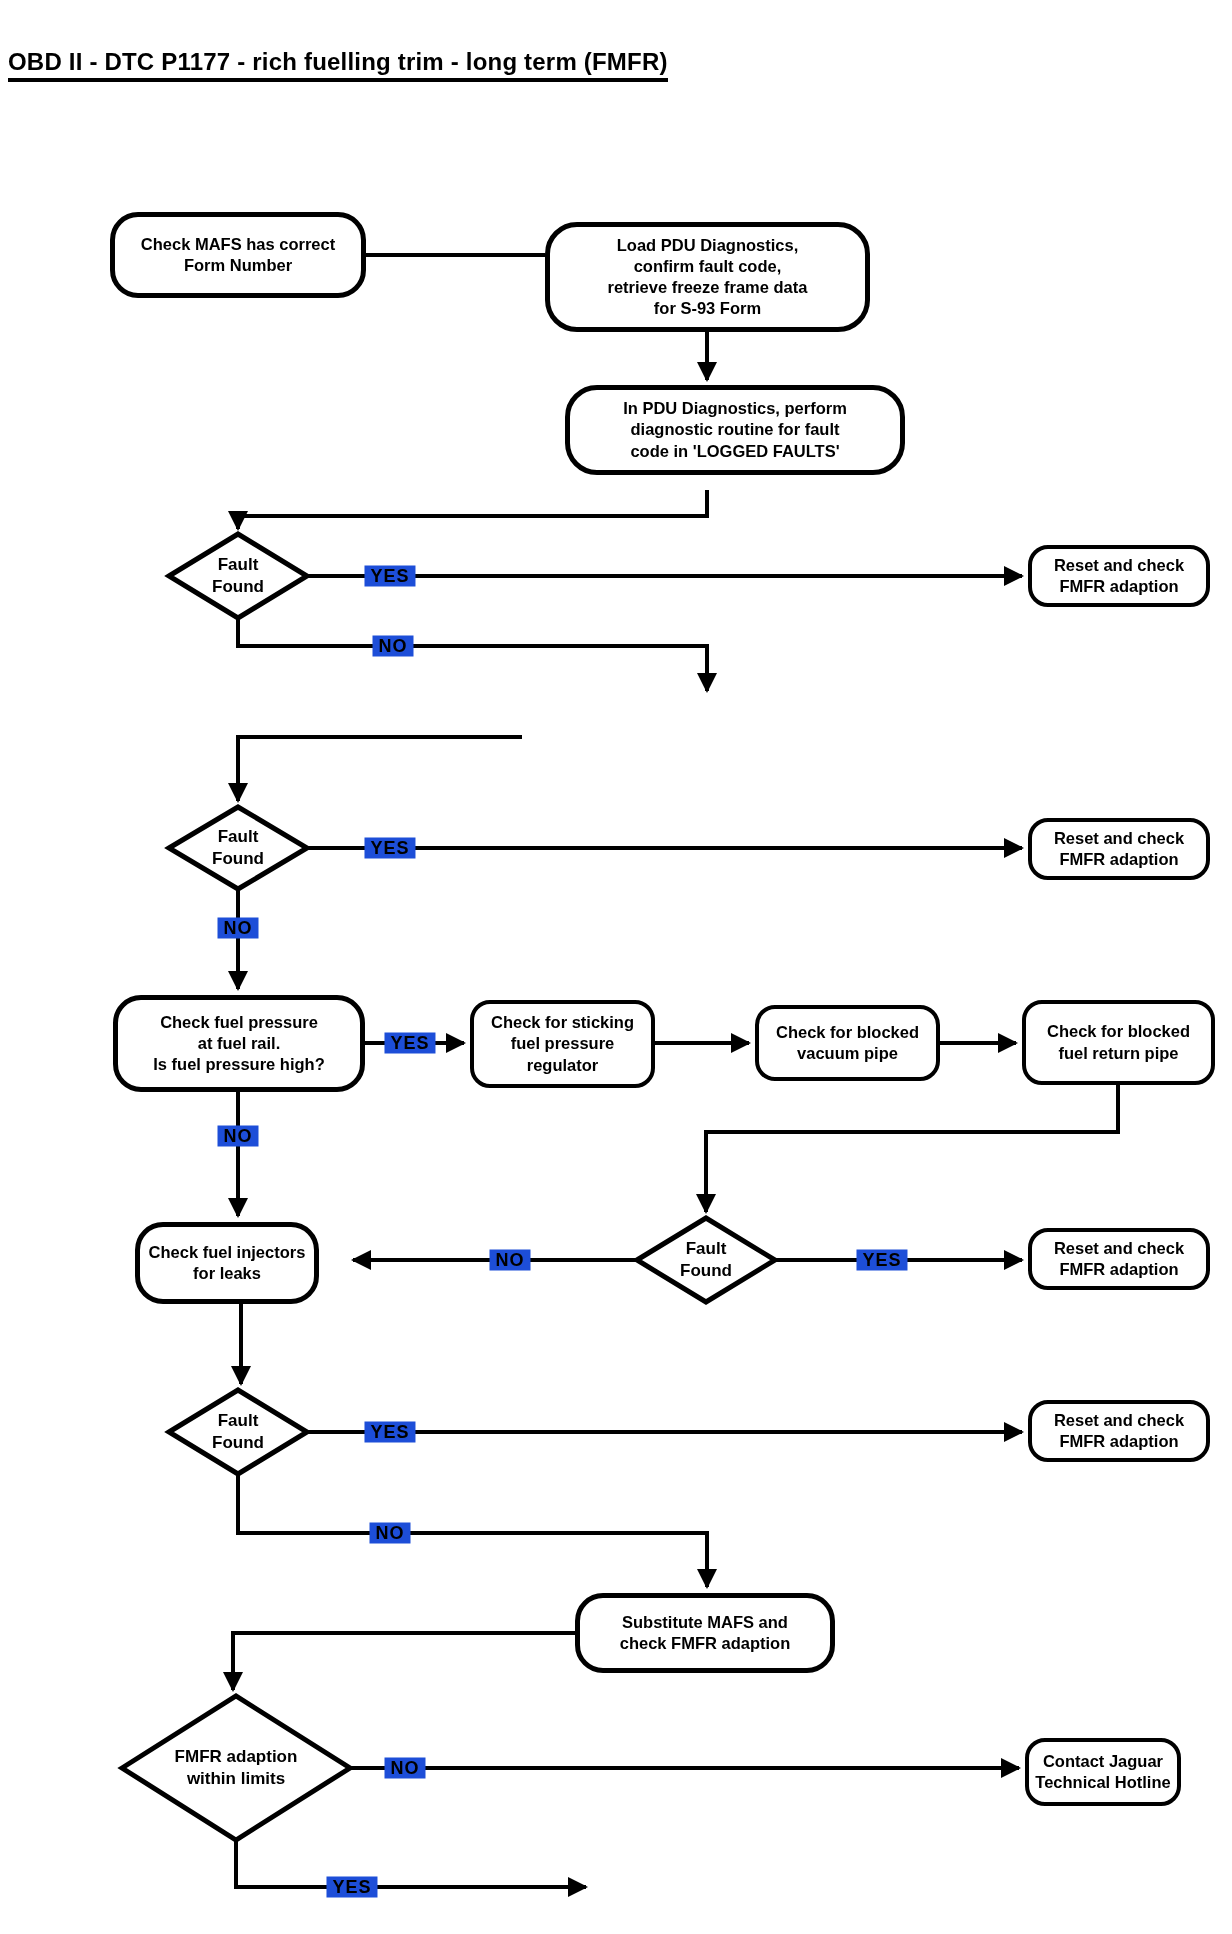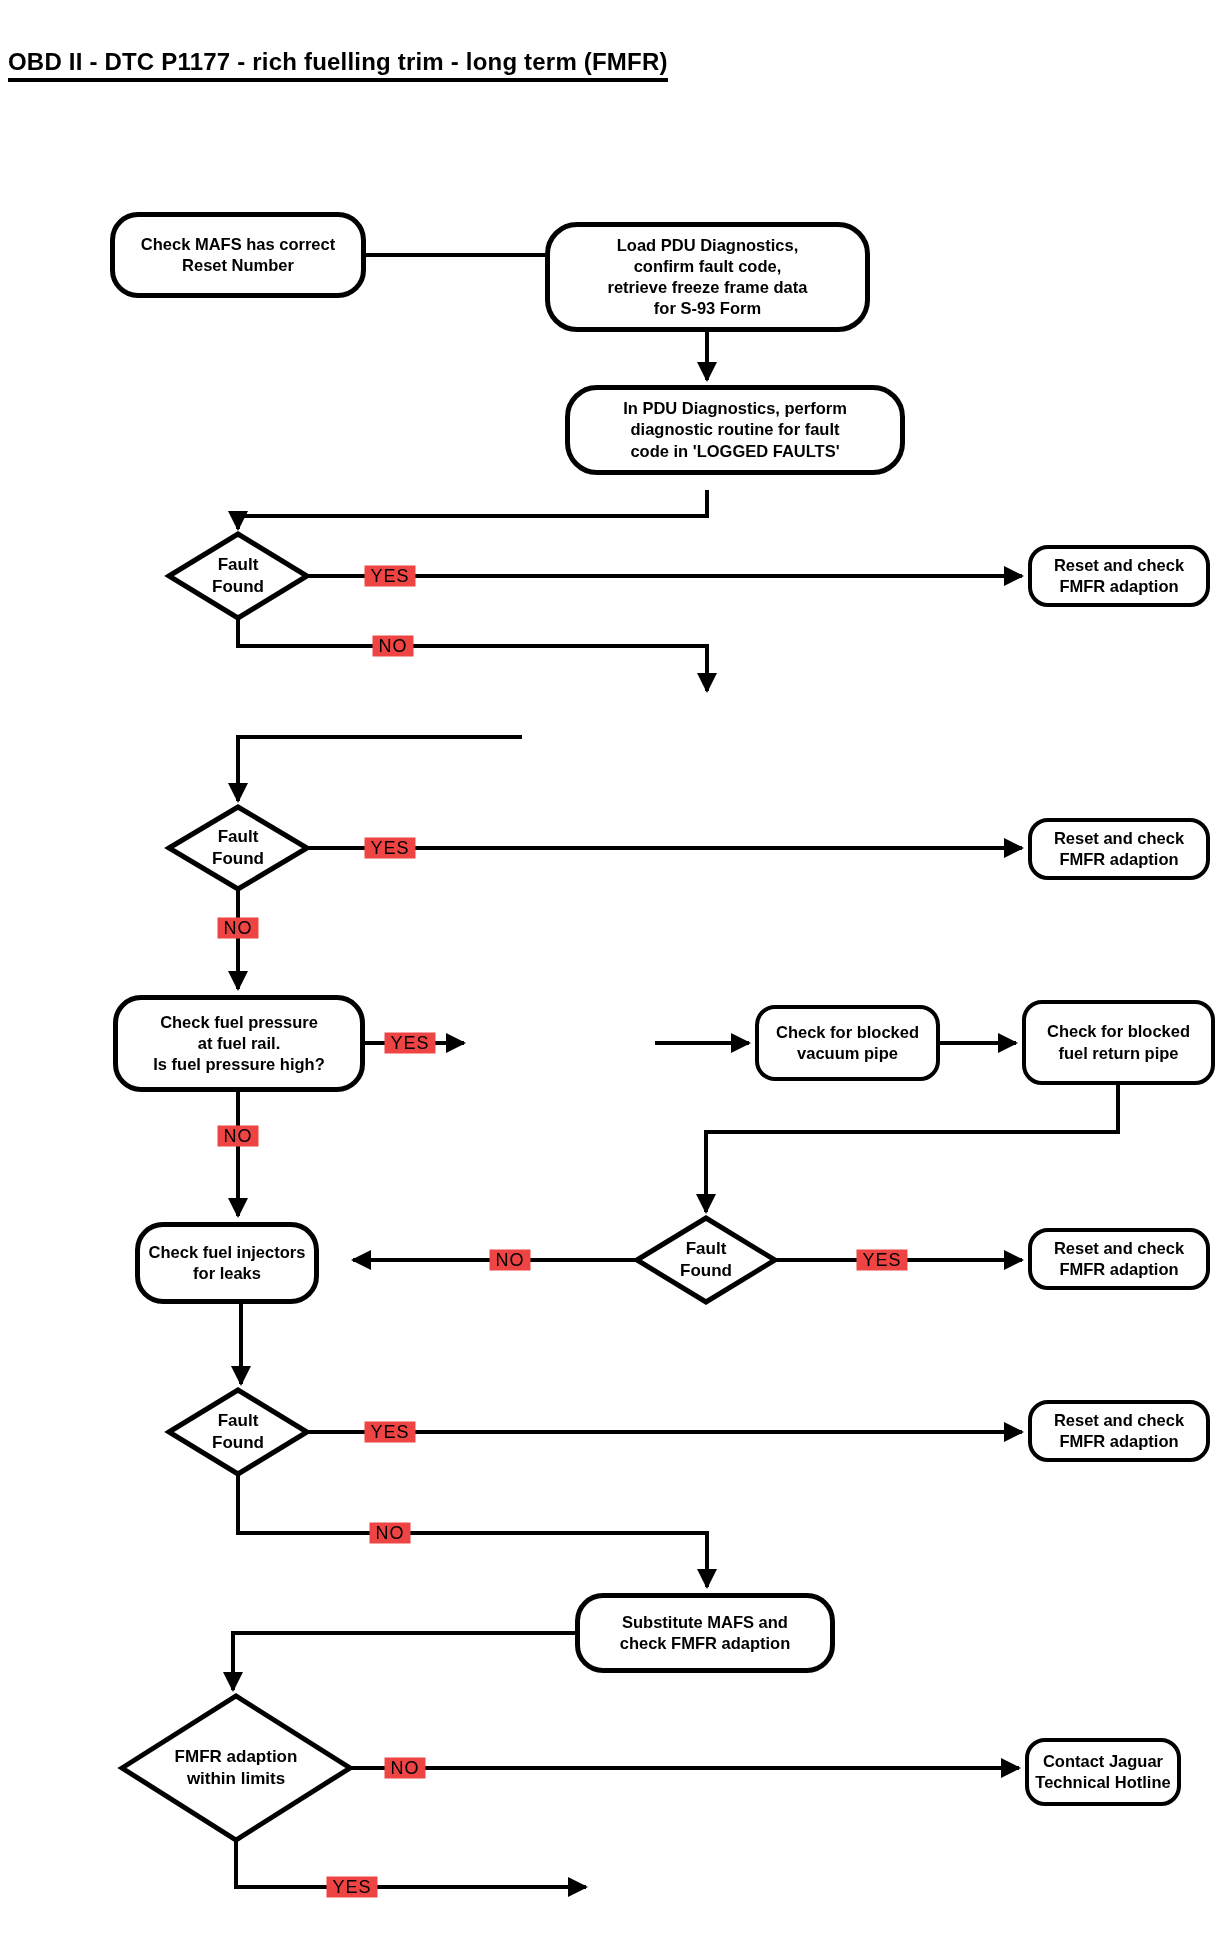--- a/index.html
+++ b/index.html
@@ -20,21 +20,21 @@
     position:absolute; z-index:2;
     display:flex; align-items:center; justify-content:center;
     text-align:center; font-weight:bold; color:#000;
     white-space:pre-line; line-height:1.28; font-size:16.5px;
   }
   .box { background:#fff; border:5px solid #000; border-radius:28px; }
   .box.small { border-width:4px; border-radius:20px; }
   .dtext { background:transparent; font-size:17px; }
   .elabel {
     position:absolute; z-index:3; transform:translate(-50%,-50%);
-    background:#ef4444; padding:0 6px; font-weight:normal; font-size:18px;
+    background:#1d4ed8; padding:0 6px; font-weight:bold; font-size:18px;
     color:#000; letter-spacing:1px;
   }
 </style>
 </head>
 <body>
 
 <div class="page">
 
   <h1 class="title">OBD II - DTC P1177 - rich fuelling trim - long term (FMFR)</h1>
 
@@ -69,21 +69,21 @@
 
     <polygon points="169,576 238,534 307,576 238,618" fill="#fff" stroke="#000" stroke-width="5"></polygon>
     <polygon points="169,848 238,807 307,848 238,889" fill="#fff" stroke="#000" stroke-width="5"></polygon>
     <polygon points="637,1260 706,1218 775,1260 706,1302" fill="#fff" stroke="#000" stroke-width="5"></polygon>
     <polygon points="169,1432 238,1390 307,1432 238,1474" fill="#fff" stroke="#000" stroke-width="5"></polygon>
     <polygon points="122,1768 236,1696 350,1768 236,1840" fill="#fff" stroke="#000" stroke-width="5"></polygon>
   </svg>
 
   <div class="node box" style="left:110px;top:212px;width:256px;height:86px;">
     <span>Check MAFS has correct
-Reset Number</span>
+Form Number</span>
   </div>
 
   <div class="node box" style="left:545px;top:222px;width:325px;height:110px;border-radius:32px;">
     <span>Load PDU Diagnostics,
 confirm fault code,
 retrieve freeze frame data
 for S-93 Form</span>
   </div>
 
   <div class="node box" style="left:565px;top:385px;width:340px;height:90px;border-radius:32px;">
@@ -102,20 +102,25 @@
     <span>Reset and check
 FMFR adaption</span>
   </div>
 
   <div class="node box" style="left:113px;top:995px;width:252px;height:97px;">
     <span>Check fuel pressure
 at fuel rail.
 Is fuel pressure high?</span>
   </div>
 
+  <div class="node box small" style="left:470px;top:1000px;width:185px;height:88px;">
+    <span>Check for sticking
+fuel pressure
+regulator</span>
+  </div>
 
   <div class="node box small" style="left:755px;top:1005px;width:185px;height:76px;">
     <span>Check for blocked
 vacuum pipe</span>
   </div>
 
   <div class="node box small" style="left:1022px;top:1000px;width:193px;height:85px;">
     <span>Check for blocked
 fuel return pipe</span>
   </div>

